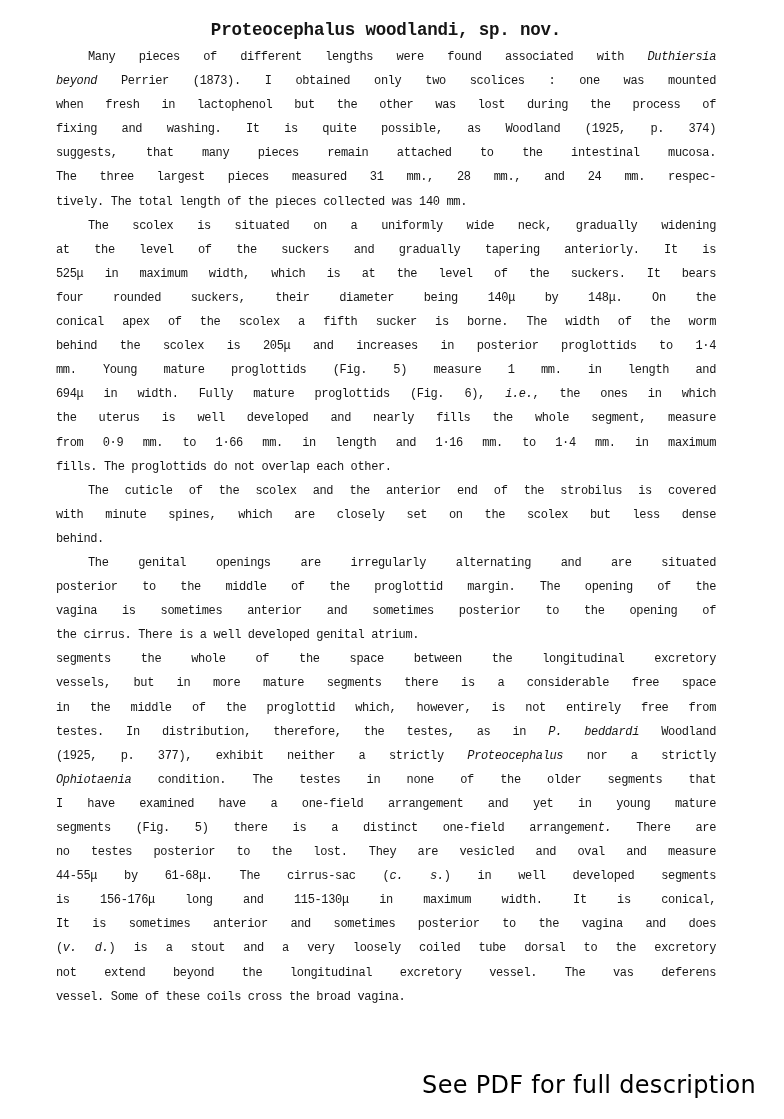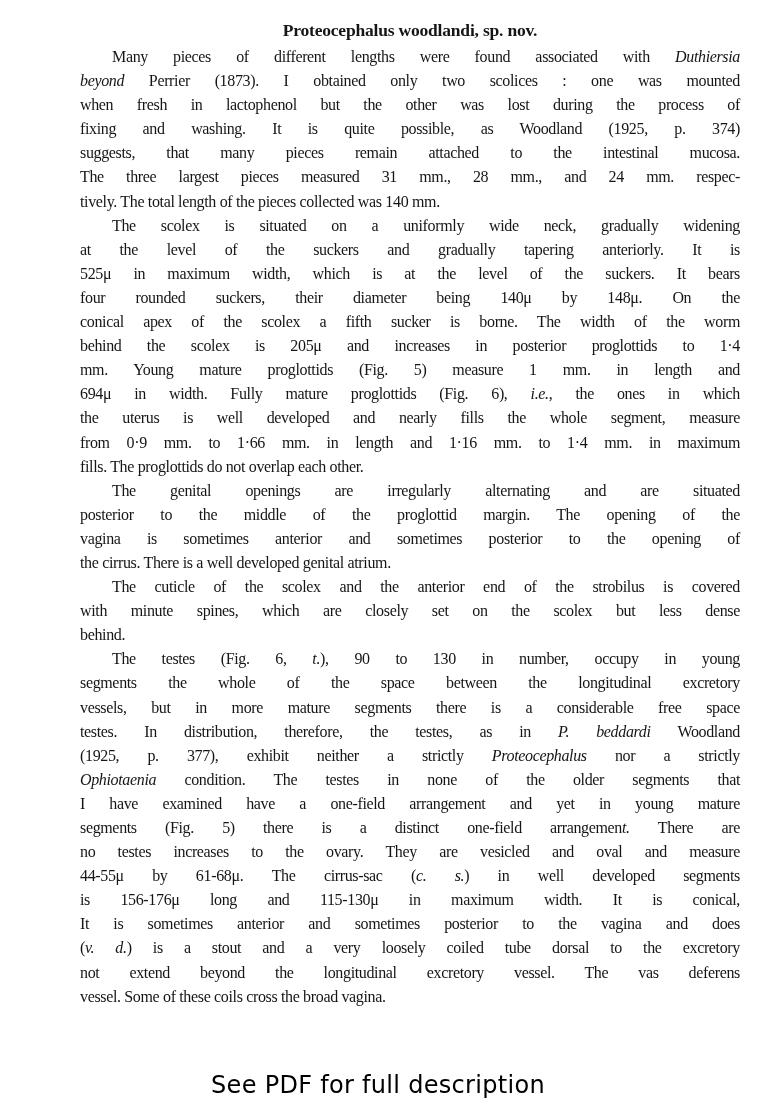--- a/index.html
+++ b/index.html
@@ -9,61 +9,61 @@
     }
     body {
       width: 784px;
       height: 1119px;
       position: relative;
       overflow: hidden;
       color: #151515;
     }
     .page {
       position: absolute;
-      left: 80px;
+      left: 56px;
       top: 18px;
       width: 660px;
-      font-family: Liberation Serif, serif;
+      font-family: Liberation Mono, monospace;
     }
     .title {
       text-align: center;
       font-size: 17.5px;
       line-height: 24px;
       margin: 0 0 3px 0;
       letter-spacing: -0.2px;
     }
     .title .title-bold {
       font-weight: bold;
     }
     .para {
       margin: 0;
     }
     .line {
       display: block;
-      font-size: 16px;
+      font-size: 12px;
       line-height: 24.1px;
       height: 24.1px;
       white-space: nowrap;
       text-align: justify;
       text-align-last: justify;
       letter-spacing: -0.35px;
       transform-origin: left center;
     }
     .line.last {
       text-align-last: left;
     }
     .line.indent {
       padding-left: 32px;
     }
     .footer-note {
       position: absolute;
       left: 0;
       width: 756px;
       top: 1068px;
-      text-align: center;
+      text-align: right;
       font-family: "DejaVu Sans", "Liberation Sans", sans-serif;
       font-size: 24px;
       line-height: 34px;
       color: #000000;
       letter-spacing: 0.3px;
     }
   </style>
 </head>
 <body>
 
@@ -90,42 +90,42 @@
     <span class="line">conical apex of the scolex a fifth sucker is borne.   The width of the worm</span>
     <span class="line">behind the scolex is 205μ and increases in posterior proglottids to 1·4</span>
     <span class="line">mm. Young mature proglottids (Fig. 5) measure 1 mm. in length and</span>
     <span class="line">694μ in width.   Fully mature proglottids (Fig. 6), <i>i.e.</i>, the ones in which</span>
     <span class="line">the uterus is well developed and nearly fills the whole segment, measure</span>
     <span class="line">from 0·9 mm. to 1·66 mm. in length and 1·16 mm. to 1·4 mm. in maximum</span>
     <span class="line last">fills.   The proglottids do not overlap each other.</span>
   </div>
 
   <div class="para">
+    <span class="line indent">The cuticle of the scolex and the anterior end of the strobilus is covered</span>
+    <span class="line">with minute spines, which are closely set on the scolex but less dense</span>
+    <span class="line last">behind.</span>
+  </div>
+
+  <div class="para">
     <span class="line indent">The genital openings are irregularly alternating and are situated</span>
     <span class="line">posterior to the middle of the proglottid margin.   The opening of the</span>
     <span class="line">vagina is sometimes anterior and sometimes posterior to the opening of</span>
     <span class="line last">the cirrus.   There is a well developed genital atrium.</span>
   </div>
 
   <div class="para">
-    <span class="line indent">The cuticle of the scolex and the anterior end of the strobilus is covered</span>
-    <span class="line">with minute spines, which are closely set on the scolex but less dense</span>
-    <span class="line last">behind.</span>
-  </div>
-
-  <div class="para">
-    <span class="line indent">The  testes  (Fig. 6,  <i>t.</i>),  90  to  130 in  number, occupy in young</span>
     <span class="line">segments the whole of the space between the longitudinal excretory</span>
     <span class="line">vessels, but in more mature segments there is a considerable free space</span>
+    <span class="line">in the middle of the proglottid which, however, is not entirely free from</span>
     <span class="line">testes.   In distribution, therefore, the testes, as in <i>P. beddardi</i> Woodland</span>
     <span class="line">(1925, p. 377), exhibit neither a strictly <i>Proteocephalus</i> nor a strictly</span>
     <span class="line"><i>Ophiotaenia</i> condition.   The testes in none of the older segments that</span>
     <span class="line">I have examined have a one-field arrangement and yet in young mature</span>
     <span class="line">segments (Fig. 5) there is a distinct one-field arrangemen<i>t.</i>   There are</span>
-    <span class="line">no testes increases to the ovary.   They are vesicled and oval and measure</span>
+    <span class="line">no testes posterior to the lost.   They are vesicled and oval and measure</span>
     <span class="line">44-55μ by 61-68μ.   The cirrus-sac (<i>c. s.</i>) in well developed segments</span>
     <span class="line">is 156-176μ long and 115-130μ in maximum width.   It is conical,</span>
     <span class="line">It is sometimes anterior and sometimes posterior to the vagina and does</span>
     <span class="line">(<i>v. d.</i>) is a stout and a very loosely coiled tube dorsal to the excretory</span>
     <span class="line">not extend beyond the longitudinal excretory vessel.   The vas deferens</span>
     <span class="line last">vessel.   Some of these coils cross the broad vagina.</span>
   </div>
 </div>
 
 <div class="footer-note">See PDF for full description</div>

